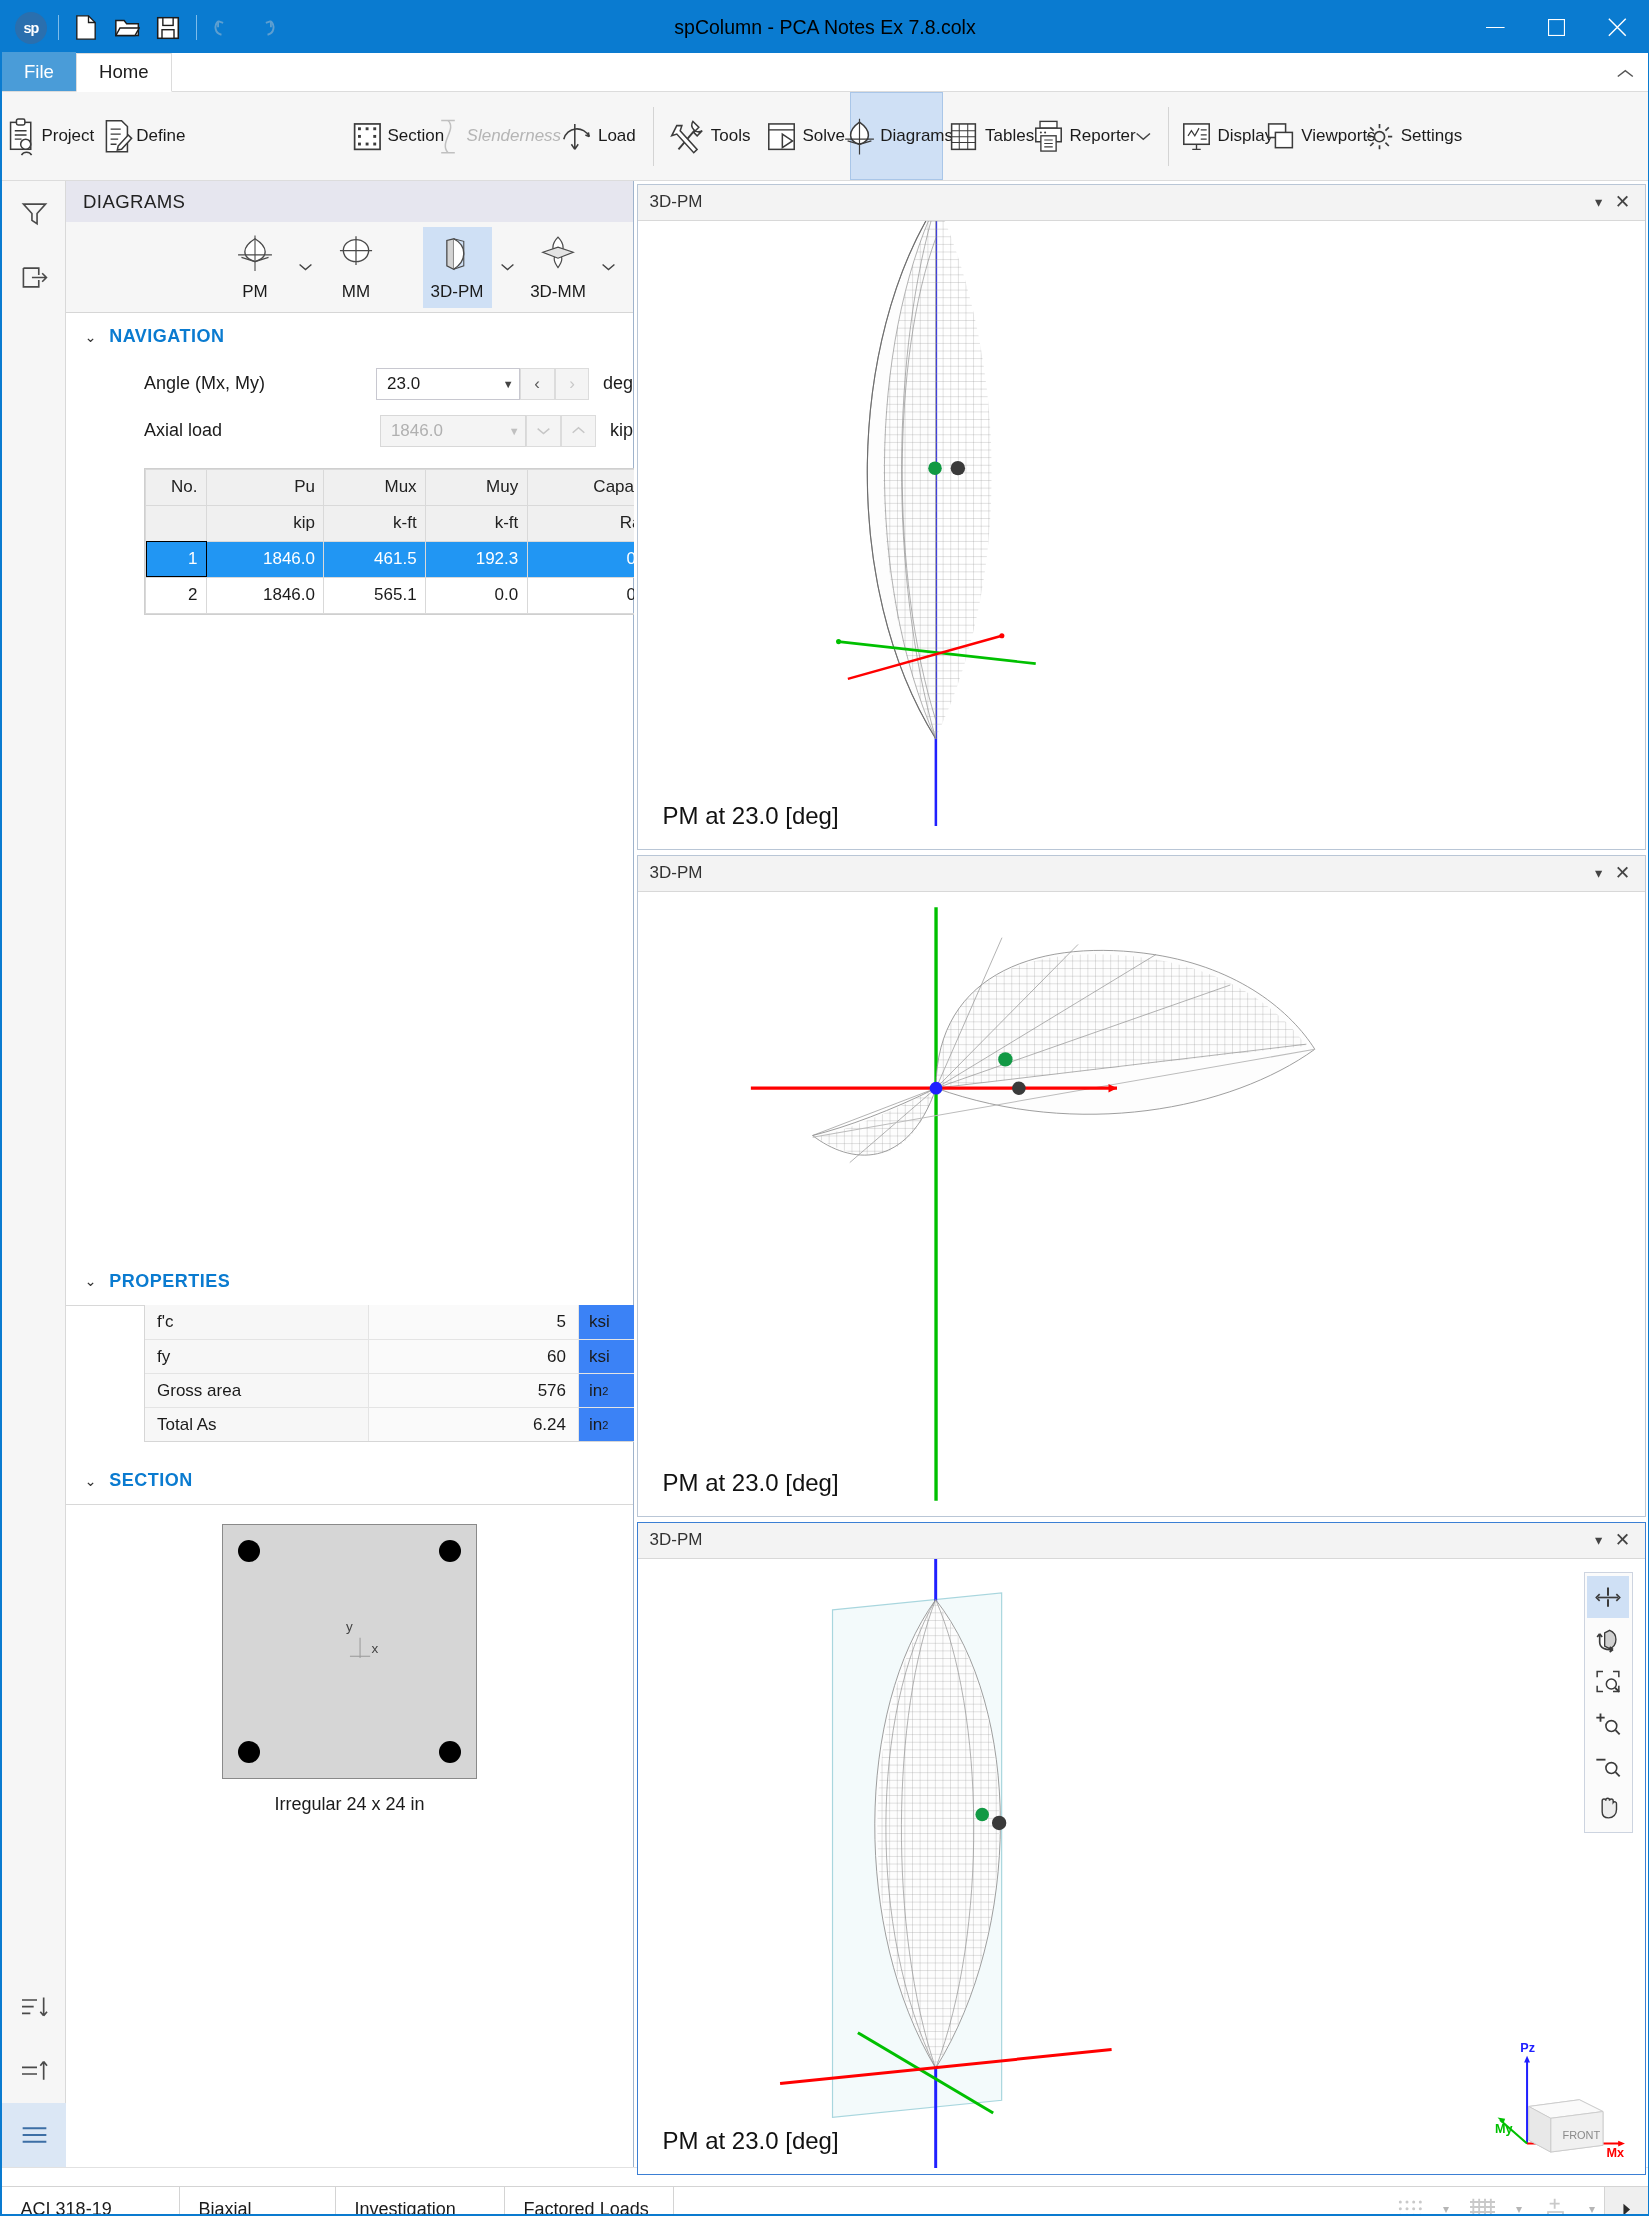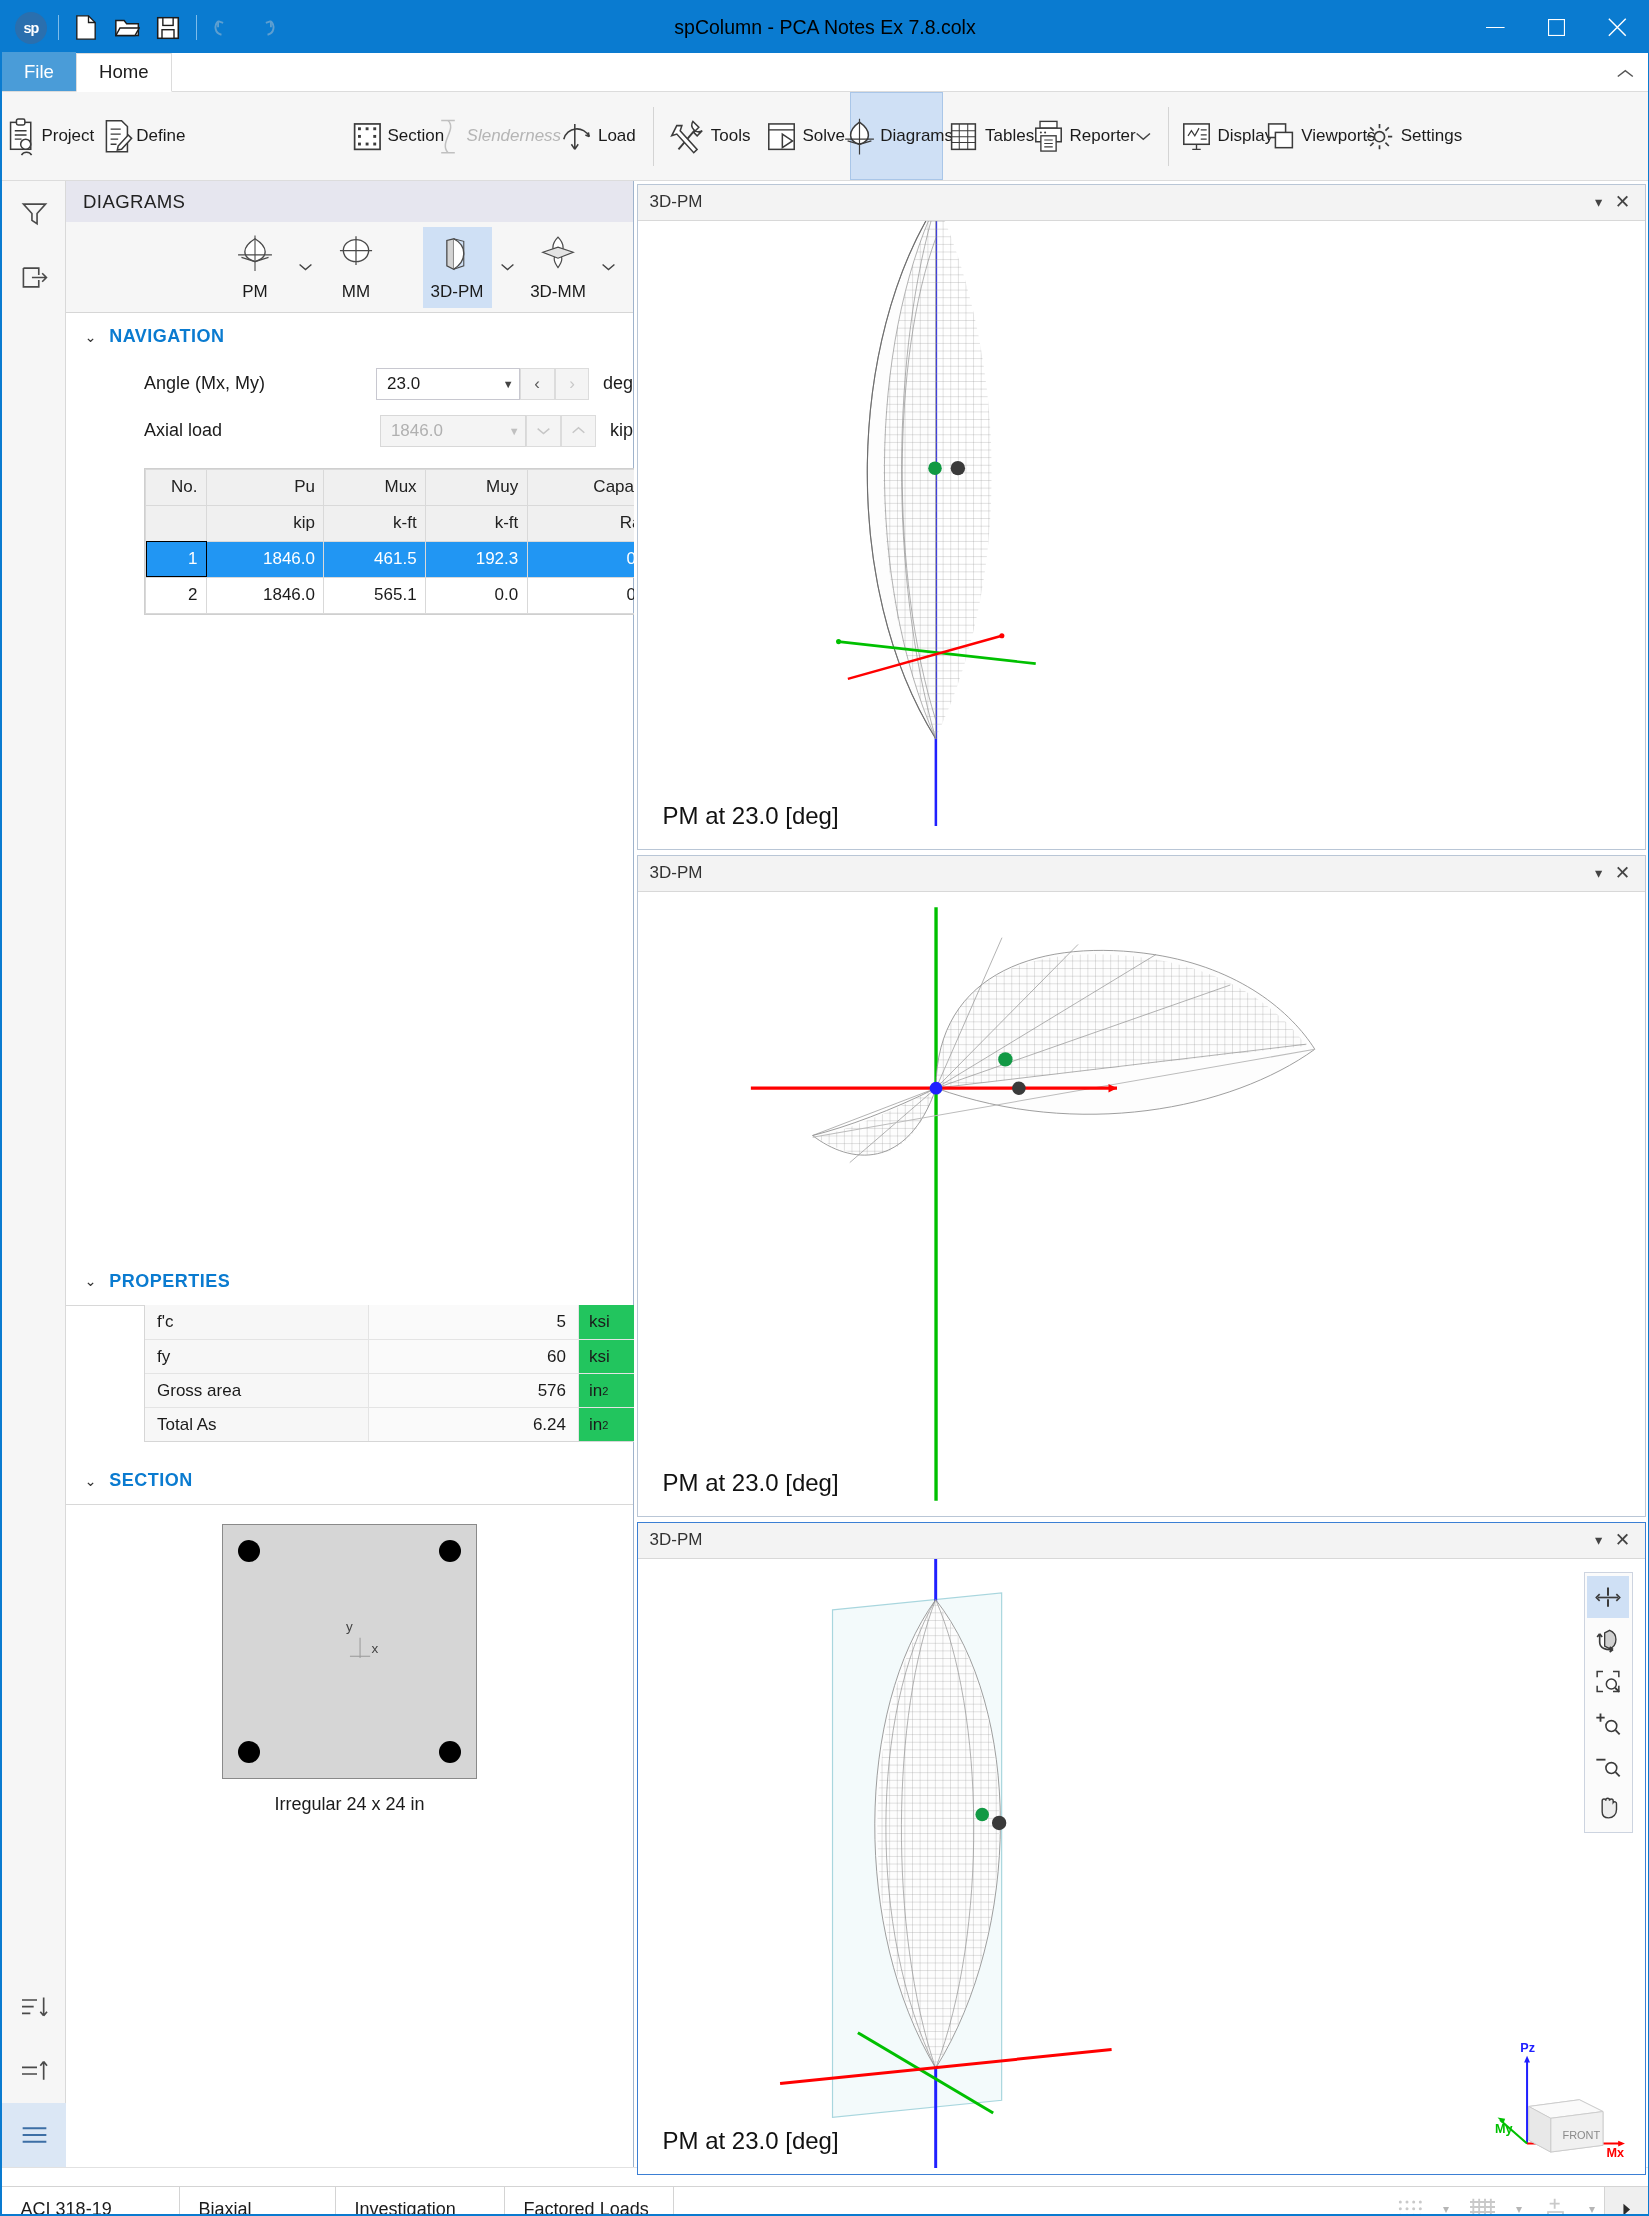--- a/index.html
+++ b/index.html
@@ -108,21 +108,21 @@
   table.grid tr.sel td.first { outline:1.7px solid #000; outline-offset:-1.7px; }
 
   
   .proptable { margin-left:78px; width:526px; border:0.8px solid #d6d6d6; border-top:none; }
   .proprow { display:flex; height:34px; border-top:0.8px solid #e4e4e4; font-size:17px; }
   .proprow:first-child { border-top:none; }
   .pname { width:223px; padding-left:12px; display:flex; align-items:center; background:#f7f7f7; }
   .pval { flex:1; padding-right:12px; display:flex; align-items:center; justify-content:flex-end;
           background:#fafafa; border-left:0.8px solid #e4e4e4; }
   .punit { width:91px; padding-left:10px; display:flex; align-items:center;
-           background:#22c55e; border-left:0.8px solid #e4e4e4; }
+           background:#3b82f6; border-left:0.8px solid #e4e4e4; }
   .punit sup { font-size:11px; }
 
   
   .secbox { flex:1; display:flex; flex-direction:column; align-items:center;
             justify-content:flex-start; padding-top:18.6px; }
   .colfig { width:255px; height:255px; background:#d6d6d6; border:0.8px solid #8a8a8a;
             position:relative; }
   .bar { position:absolute; width:22px; height:22px; border-radius:50%; background:#000; }
   .axis-mark { position:absolute; left:50%; top:50%; }
   .seccap { margin-top:15px; font-size:18px; color:#1b1b1b; }

